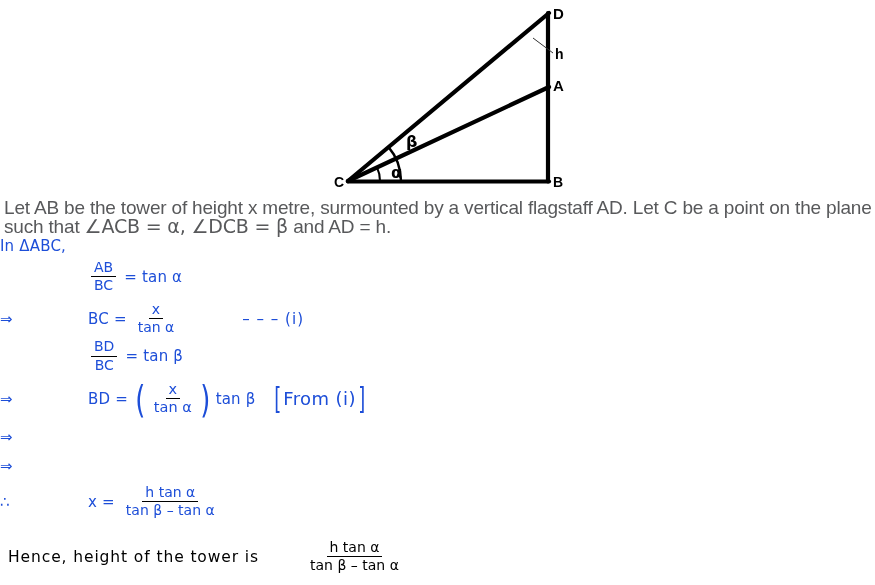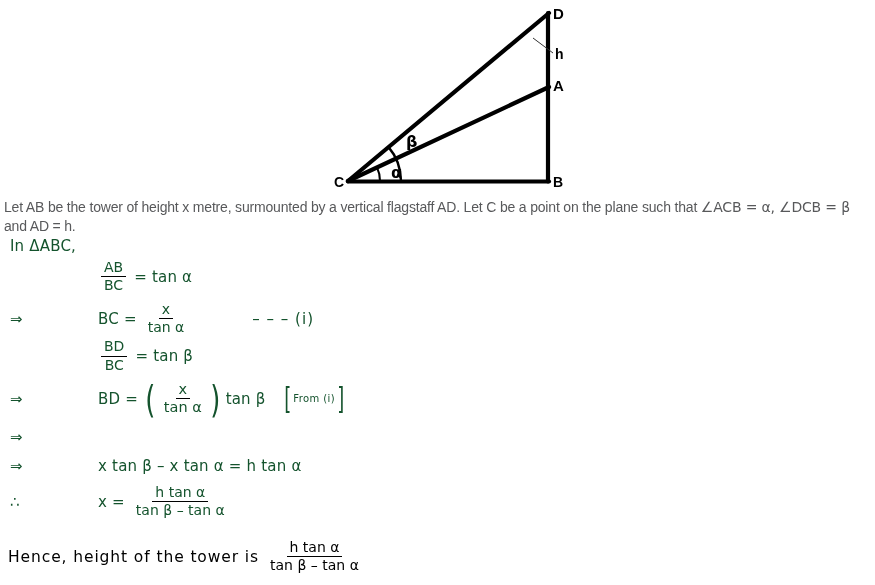--- a/index.html
+++ b/index.html
@@ -26,33 +26,33 @@
   #diagram-svg { display: block; }
 
   
   #statement-paragraph {
     position: absolute;
     left: 4px;
     top: 198px;
     width: 868px;
     color: #58595b;
     font-family: "Liberation Sans", sans-serif;
-    font-size: 14px;
+    font-size: 19px;
     line-height: 19px;
     letter-spacing: -0.18px;
   }
   #statement-paragraph .sym { font-family: "DejaVu Sans", sans-serif; }
 
   
   #solution-steps {
     position: absolute;
-    left: 10px;
+    left: 0;
     top: 236px;
     width: 860px;
-    color: #14532d;
+    color: #1d4ed8;
     font-family: "DejaVu Sans", sans-serif;
     font-size: 15px;
   }
   .step-row {
     display: flex;
     align-items: center;
     min-height: 20px;
     white-space: nowrap;
   }
   .step-lead {
@@ -116,39 +116,40 @@
   }
   .bigbracket {
     display: inline-block;
     font-size: 30px;
     line-height: 0.8;
     font-family: "DejaVu Sans", sans-serif;
     transform: scaleX(0.6);
     vertical-align: middle;
   }
   .brk-label {
-    font-size: 10px;
+    font-size: 18px;
     letter-spacing: 0.4px;
   }
 
   .row-sp-1 { margin-top: 4px; }
   .row-sp-2 { margin-top: 9px; }
   .row-sp-3 { margin-top: 11px; }
 
   .dashes { letter-spacing: 1px; }
 
   #conclusion-row {
     position: absolute;
     left: 8px;
     top: 540px;
     display: flex;
     align-items: center;
     color: #000;
     font-family: "DejaVu Sans", sans-serif;
     font-size: 15.5px;
+    gap: 40px;
   }
   #conclusion-row .ctext { letter-spacing: 0.9px; }
 </style>
 </head>
 <body>
 
 <div id="diagram-figure">
   <svg id="diagram-svg" width="875" height="196" viewBox="0 0 875 196">
 
     <line x1="348" y1="181.5" x2="549" y2="181.5" stroke="#000" stroke-width="4.2" stroke-linecap="round"></line>
@@ -248,21 +249,20 @@
   </div>
 
   <div class="step-row row-sp-3">
     <span class="step-lead plain">⇒</span>
     <span class="step-indent"></span>
   </div>
 
   <div class="step-row row-sp-2">
     <span class="step-lead plain">⇒</span>
     <span class="step-indent"></span>
-    <span class="step-body plain">x tan β – x tan α = h tan α</span>
   </div>
 
   <div class="step-row row-sp-2">
     <span class="step-lead plain">∴</span>
     <span class="step-indent"></span>
     <span class="step-body">
       <span class="plain">x</span>
       <span class="plain op">=</span>
       <span class="frac">
         <span class="num">h tan α</span>

